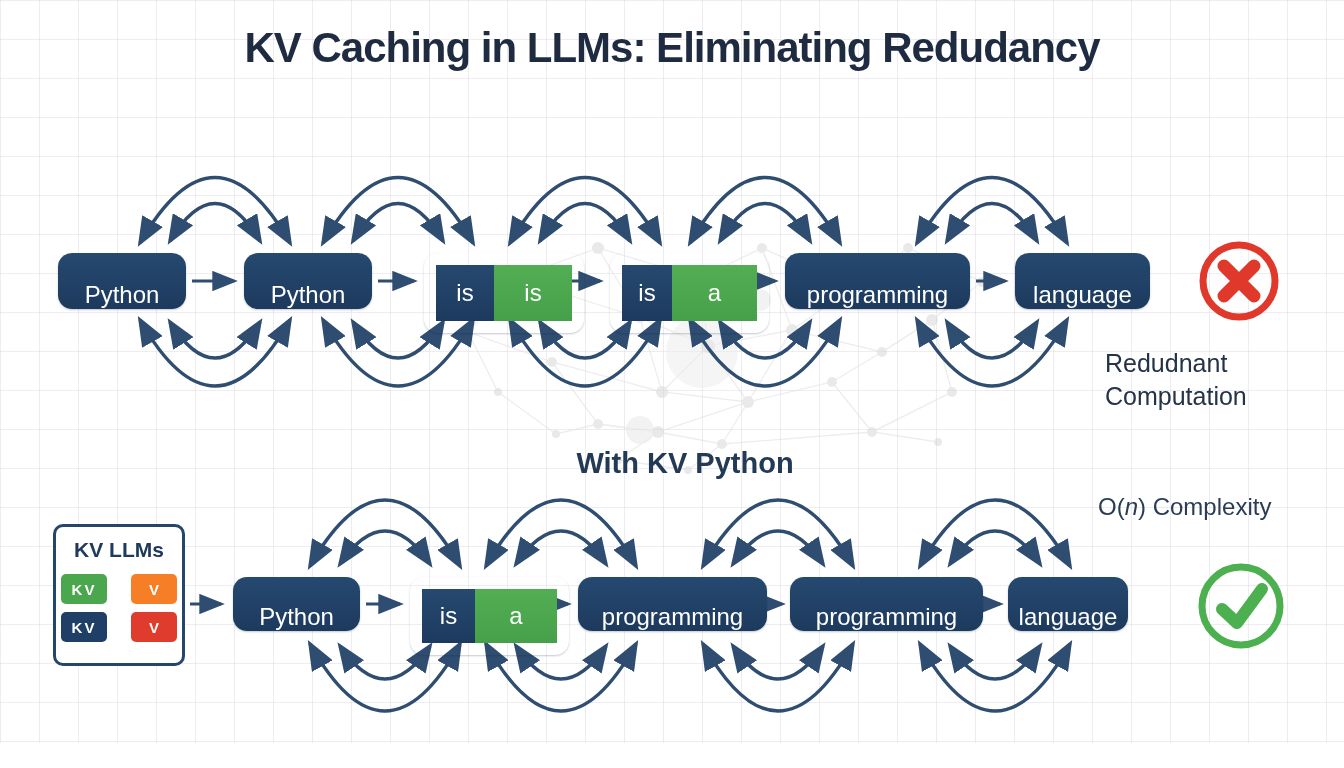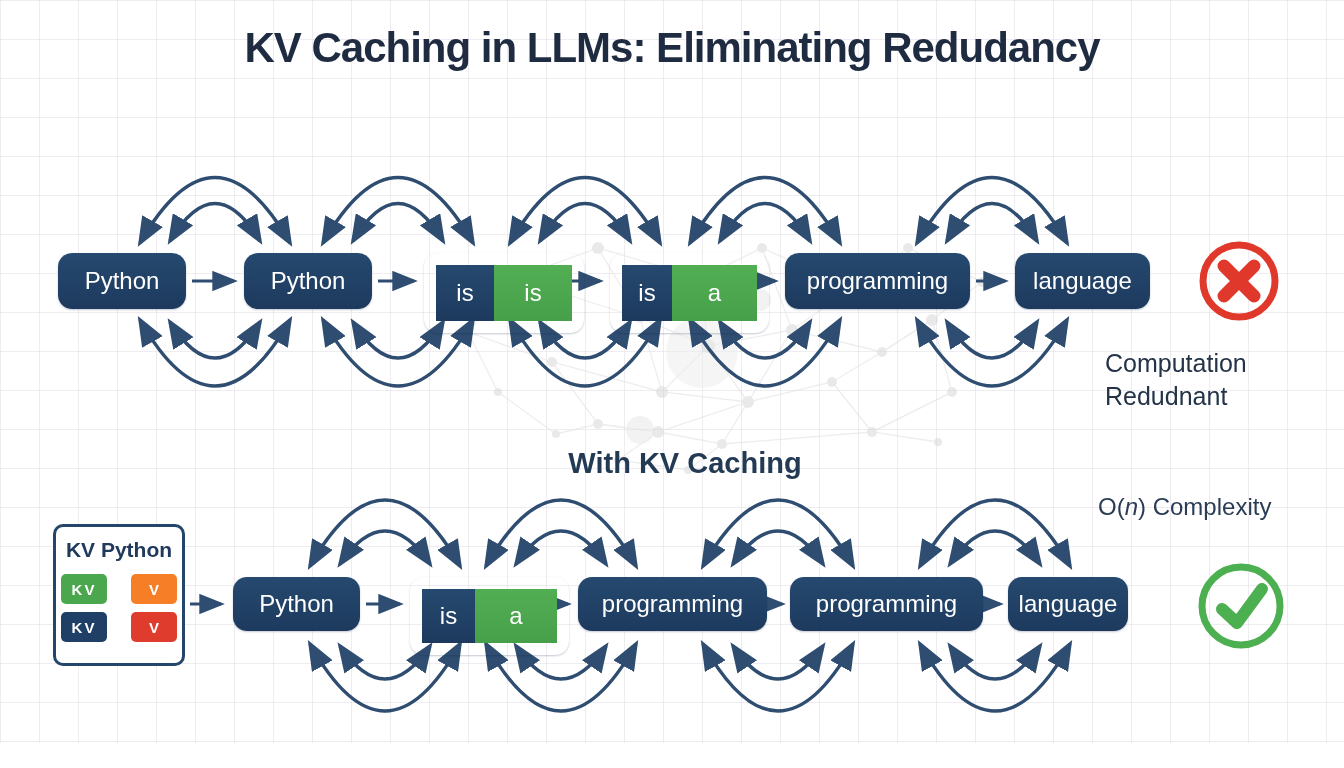--- a/index.html
+++ b/index.html
@@ -25,21 +25,21 @@
     text-align:center;font-size:42px;font-weight:700;letter-spacing:-1px;
     color:#1e2b40;
   }
   .sec-head{
     position:absolute;left:0;right:0;z-index:3;
     text-align:center;font-size:29px;font-weight:700;color:#233a55;
   }
   .sec-head.h-without{top:121px;}
   .sec-head.h-with{top:447px;left:26px;}
   .token{
-    position:absolute;z-index:2;display:flex;align-items:center;justify-content:center;
+    position:absolute;z-index:2;display:flex;align-items:flex-end;justify-content:center;
     background:linear-gradient(180deg,#26496f 0%,#1d3a5e 100%);
     border-radius:14px;color:#ffffff;font-size:24px;font-weight:500;
     box-shadow:0 1px 2px rgba(20,40,70,0.25);
   }
   .row-a{height:56px;top:253px;}
   .row-b{height:54px;top:577px;}
   .token.split{padding:12px;background:none;overflow:hidden;}
   .token .half{
     height:100%;display:flex;align-items:center;justify-content:center;
     color:#fff;font-size:24px;font-weight:500;
@@ -187,21 +187,21 @@
         <path d="M976 281 H1005"></path>
       <path d="M190 604 H221"></path>
         <path d="M366 604 H400"></path>
         <path d="M551 604 H568"></path>
       <path d="M770 604 H782"></path>
         <path d="M987 604 H1000"></path>
     </g>
   </svg>
 
   <div class="page-title">KV Caching in LLMs: Eliminating Redudancy</div>
-  <div class="sec-head h-with">With KV Caching</div>
+  <div class="sec-head h-with">With KV Python</div>
 
   <div class="token row-a" style="left:58px;width:128px;">
     <span>Python</span>
   </div>
   <div class="token row-a" style="left:244px;width:128px;">
     <span>Python</span>
   </div>
   <div class="token row-a split" style="left:424px;width:136px;">
     <span class="half navy" style="width:58px;">is</span>
     <span class="half green" style="flex:1;">is</span>
@@ -217,26 +217,26 @@
     <span>language</span>
   </div>
 
   <div class="status-icon" style="left:1196px;top:238px;">
     <svg width="86" height="86" viewBox="0 0 86 86">
       <circle cx="43" cy="43" r="36" fill="none" stroke="#e0392b" stroke-width="7"></circle>
       <path d="M28 28 L58 58 M58 28 L28 58" stroke="#e0392b" stroke-width="13" stroke-linecap="round"></path>
     </svg>
   </div>
   <div class="note" style="left:1105px;top:347px;">
+    <div>Redudnant</div>
     <div>Computation</div>
-    <div>Redudnant</div>
   </div>
 
   <div class="kv-cache">
-    <div class="kv-cache-title">KV Python</div>
+    <div class="kv-cache-title">KV LLMs</div>
     <div class="chip-grid">
       <div class="chip chip-green kv">KV</div>
       <div class="chip chip-orange">V</div>
       <div class="chip chip-navy kv">KV</div>
       <div class="chip chip-red">V</div>
     </div>
   </div>
 
   <div class="token row-b" style="left:233px;width:127px;">
     <span>Python</span>

